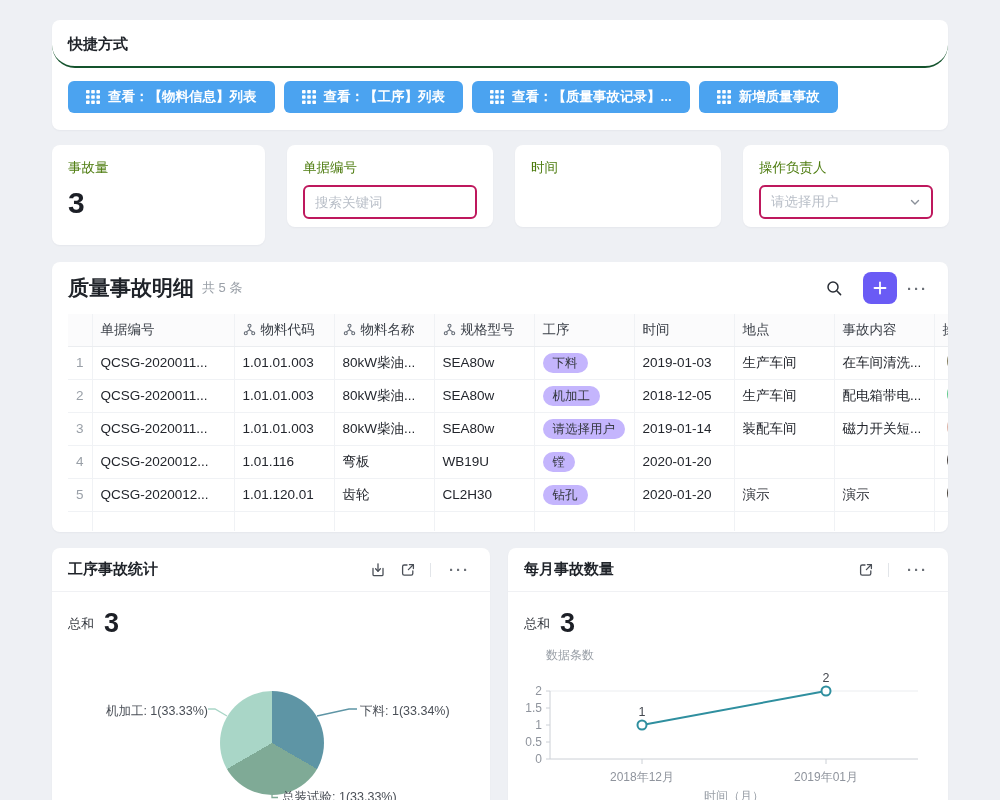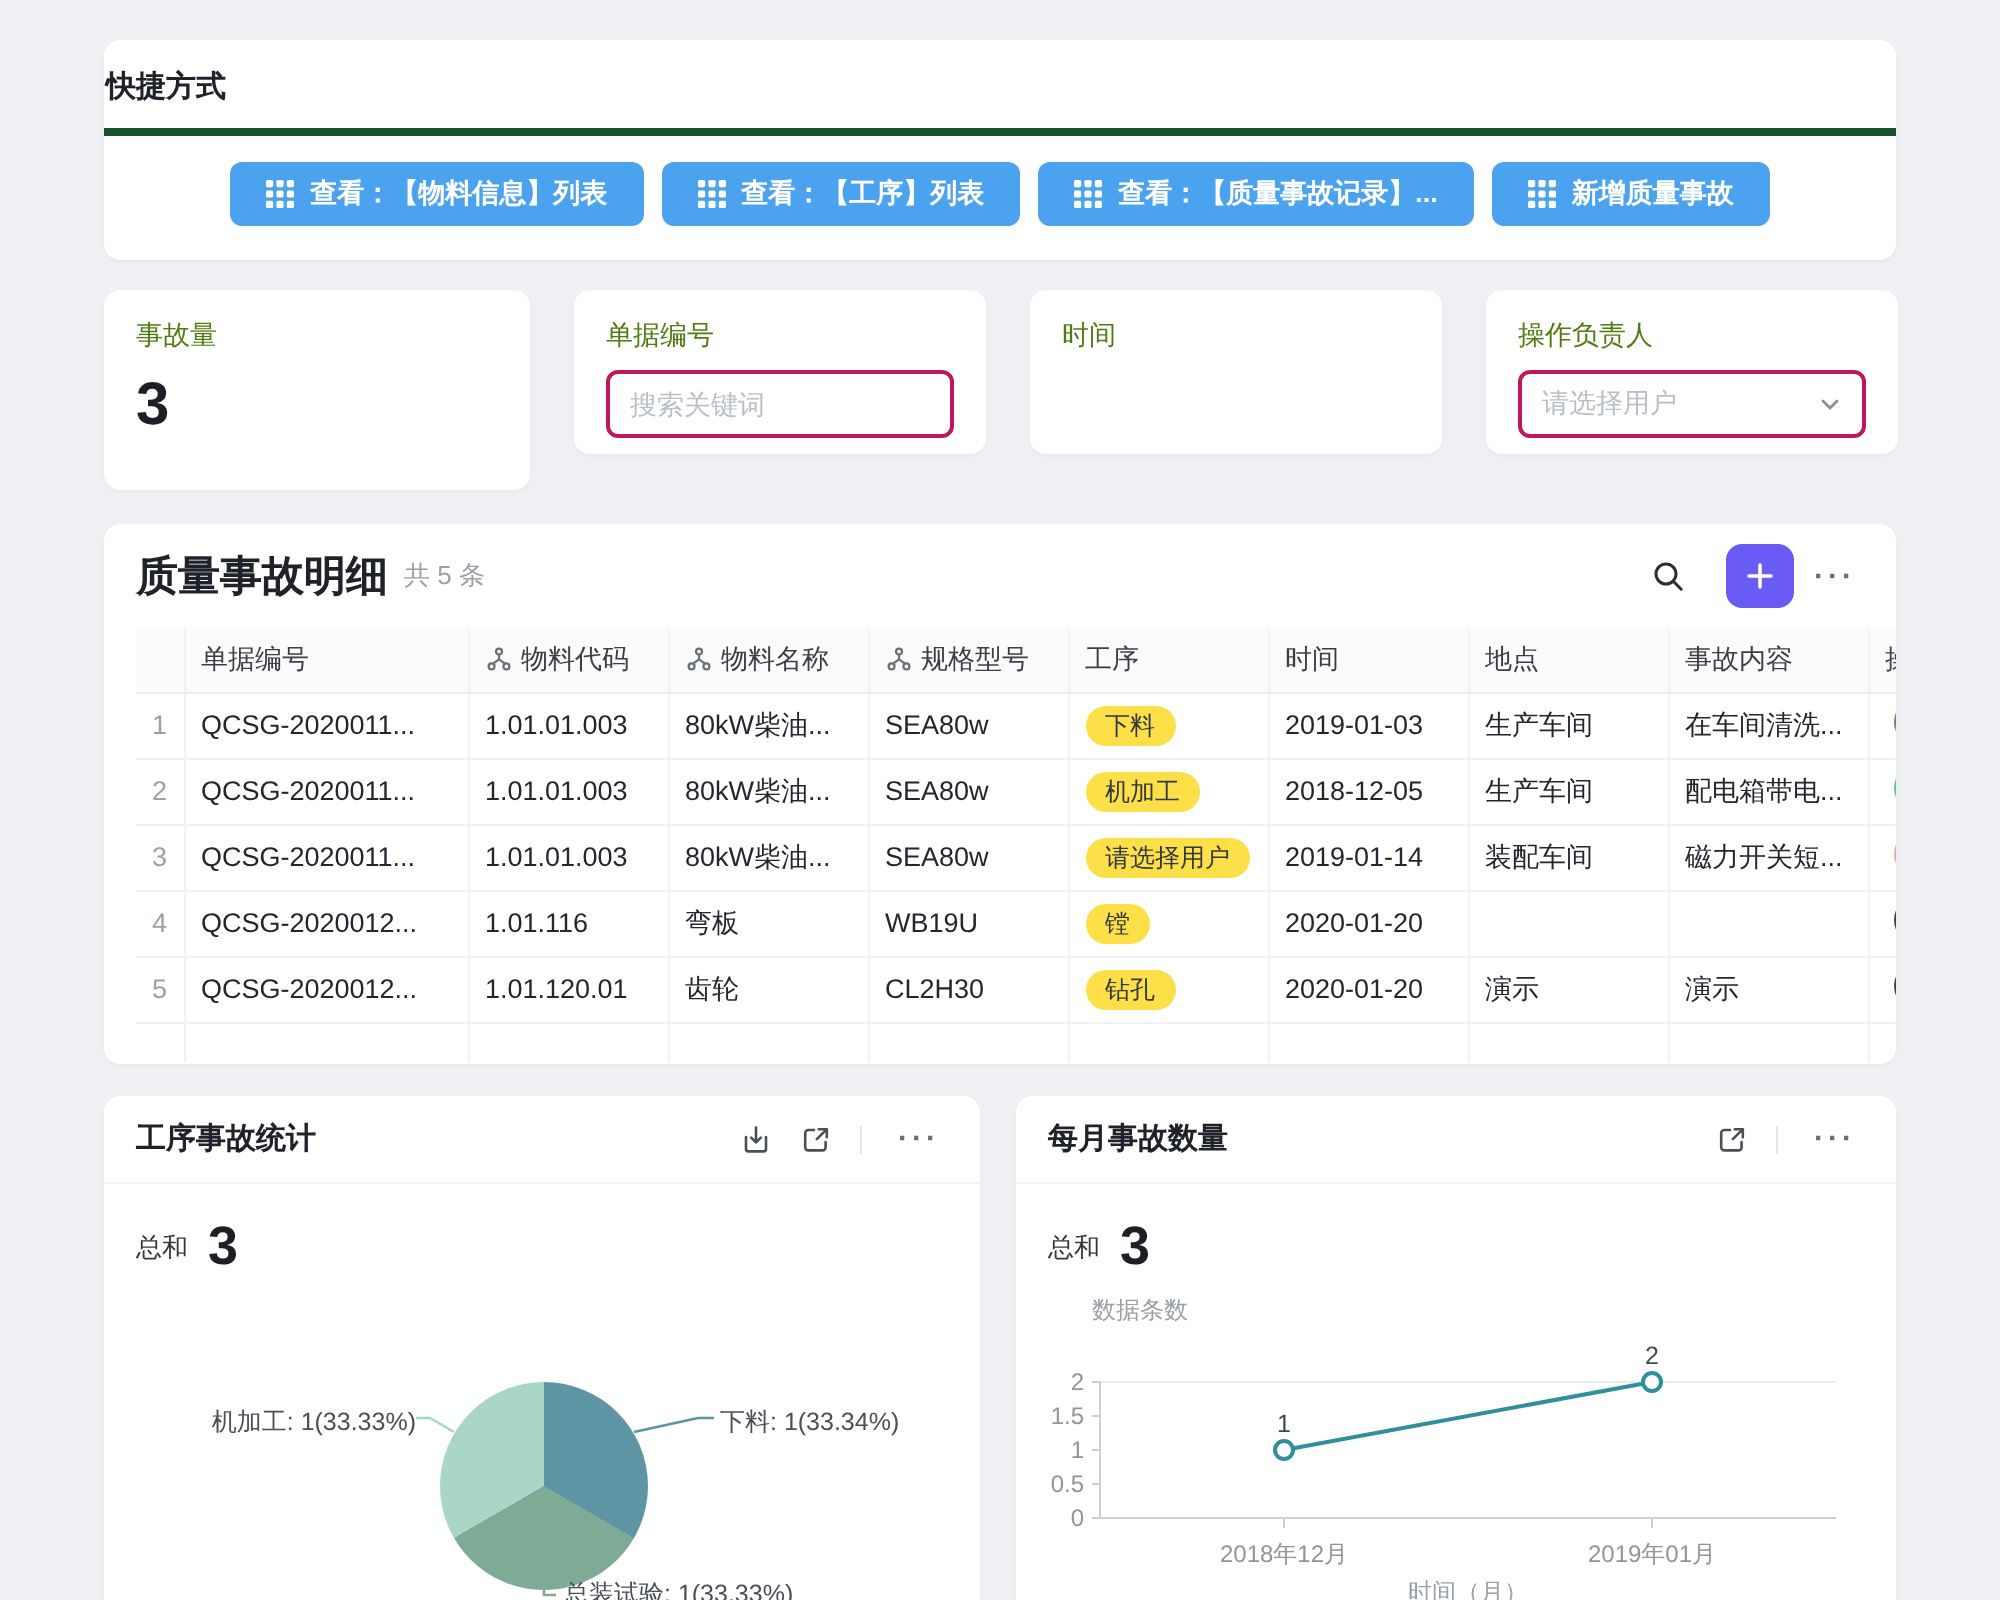--- a/index.html
+++ b/index.html
@@ -11,25 +11,26 @@
   }
   .page { width:896px; margin:0 auto; padding-top:20px; }
   .card {
     background:#fff; border-radius:8px;
     box-shadow:0 1px 2px rgba(31,35,41,.04);
   }
 
   
   .shortcuts { height:110px; margin-bottom:15px; }
   .shortcuts-title {
-    height:48px; line-height:48px; padding:0 1px;
+    height:48px; line-height:48px; padding:0 16px;
     font-size:15px; font-weight:bold; color:#1f2329;
-    border-bottom:4px solid #14532d;
-  }
-  .shortcuts-btns { display:flex; gap:9px; padding:13px 16px 0 16px;justify-content:center; }
+    border-bottom:2px solid #14532d;
+    border-radius:23px;
+  }
+  .shortcuts-btns { display:flex; gap:9px; padding:13px 16px 0 16px; }
   .sc-btn {
     display:flex; align-items:center; gap:8px;
     height:32px; padding:0 18px; border:none; border-radius:6px;
     background:#4ba3f0; color:#fff; font-size:13.5px; font-weight:bold;
     font-family:inherit; cursor:pointer; white-space:nowrap;
   }
   .grid-ic { width:14px; height:14px; flex:0 0 auto; }
 
   
   .filters { display:grid; grid-template-columns:213px 206px 206px 206px; gap:22px; align-items:start; margin-bottom:17px; }
@@ -76,21 +77,21 @@
     white-space:nowrap; overflow:hidden;
   }
   thead th .rel-ic { vertical-align:-2px; margin-right:5px; }
   tbody td {
     height:33px; padding:0 8px;
     border-bottom:1px solid #f0f2f5; border-right:1px solid #f0f2f5;
     white-space:nowrap; overflow:hidden; color:#23262d;
   }
   td.no, th.no { color:#9aa0a8; text-align:center; padding:0 2px; }
   .tag {
-    display:inline-block; background:#fde047; color:#33373e;
+    display:inline-block; background:#c4b5fd; color:#33373e;
     border-radius:10px; padding:2px 10px; font-size:12.5px; line-height:16px;
   }
   .avatar { width:24px; height:24px; border-radius:50%; display:inline-block; margin-left:4px; }
   tr.empty td { height:20px; border-bottom:none; }
 
   
   .charts { display:grid; grid-template-columns:438px 440px; gap:18px; }
   .chart-card { height:300px; overflow:hidden; }
   .chart-hd { display:flex; align-items:center; height:44px; padding:0 16px; border-bottom:1px solid #f0f1f4; }
   .chart-hd .tc-title { font-size:15px; }

